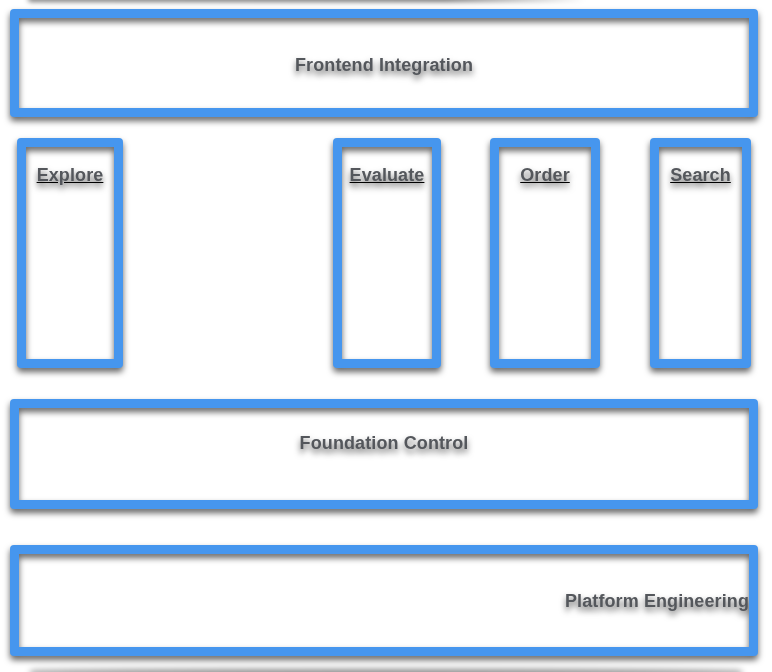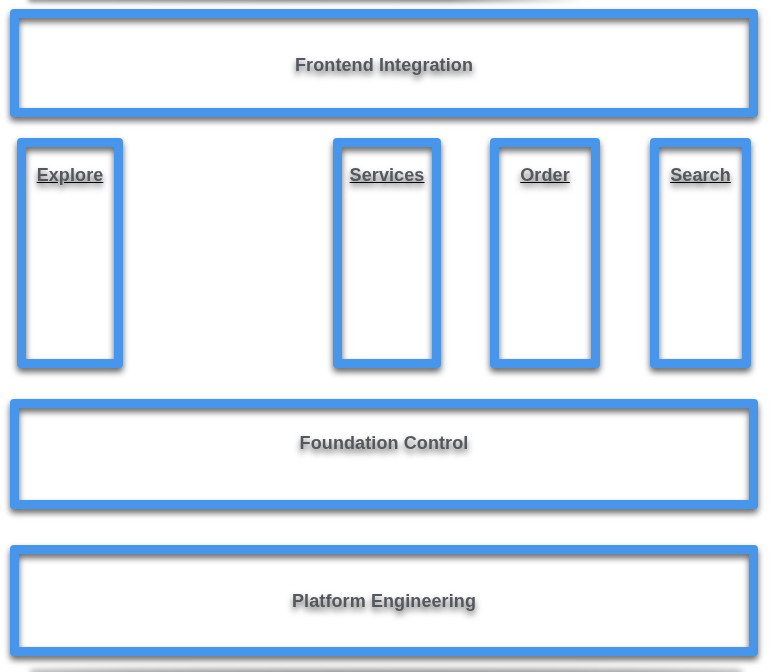--- a/index.html
+++ b/index.html
@@ -34,21 +34,21 @@
     color: var(--label-text);
     letter-spacing: 0.1px;
     white-space: nowrap;
   }
   
   .band { display: flex; justify-content: center; align-items: center; }
   .band-top        { left: 10px; top:   9px; width: 748px; height: 108px; }
   .band-top .label        { transform: translateY(2px); }
   .band-foundation { left: 10px; top: 399px; width: 748px; height: 110px; }
   .band-foundation .label { transform: translateY(-11px); }
-  .band-platform   { left: 10px; top: 545px; width: 748px; height: 111px; }
+  .band-platform   { left: 10px; top: 545px; width: 748px; height: 111px; justify-content: flex-end; }
   .band-platform .label   { transform: translateY(1px); }
   
   .col {
     top: 138px; height: 230px;
     display: flex; justify-content: center; align-items: flex-start;
     padding-top: 18px;
     text-decoration: underline;
   }
   .col-0 { left:  17px; width: 106px; }
   .col-1 { left: 176px; width: 106px; }
@@ -81,21 +81,21 @@
   <div class="remnant remnant-top"></div>
 
   <div class="box band band-top">
     <span class="label">Frontend Integration</span>
   </div>
 
   <div class="box col col-0">
     <span class="label">Explore</span>
   </div>
   <div class="box col col-2">
-    <span class="label">Services</span>
+    <span class="label">Evaluate</span>
   </div>
   <div class="box col col-3">
     <span class="label">Order</span>
   </div>
   <div class="box col col-4">
     <span class="label">Search</span>
   </div>
 
   <div class="box band band-foundation">
     <span class="label">Foundation Control</span>

